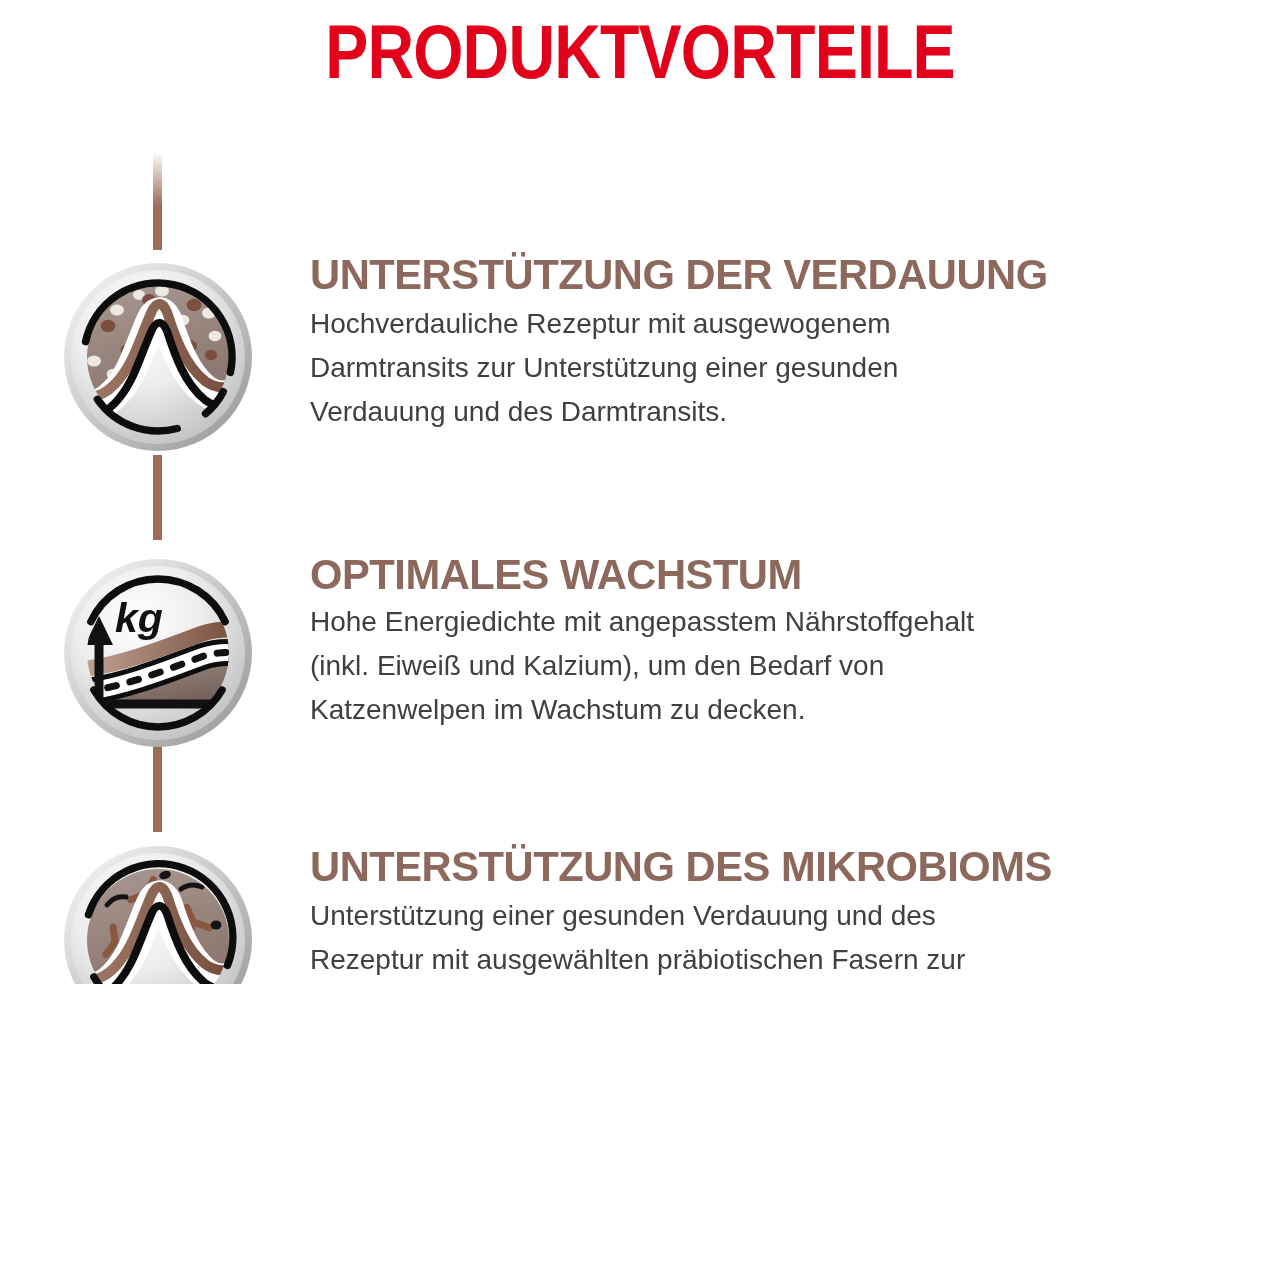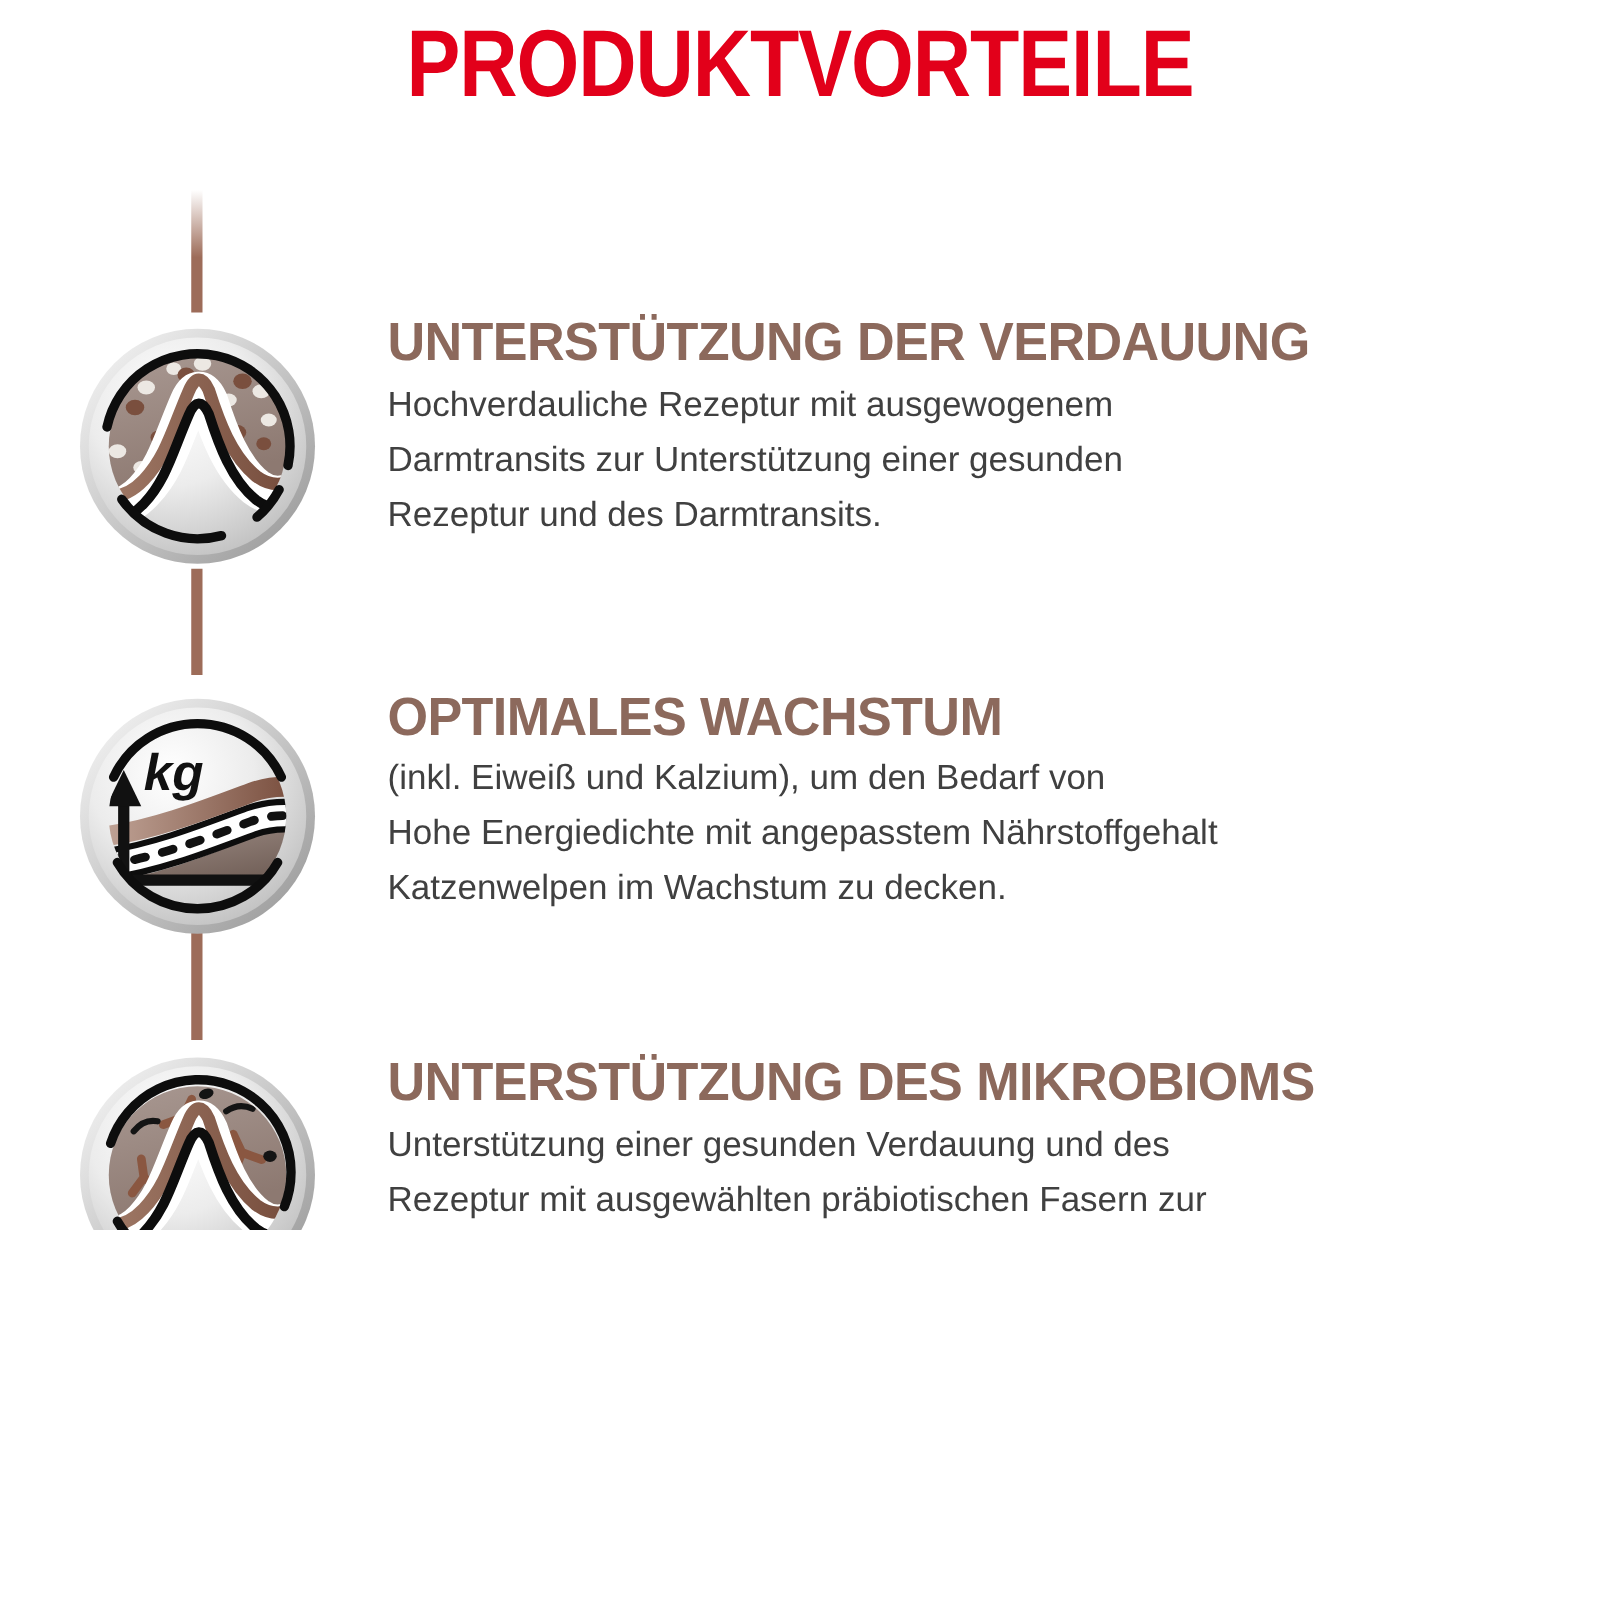--- a/index.html
+++ b/index.html
@@ -177,27 +177,27 @@
         <path d="M25.5,69.7 A74,74 0 1 1 164.5,120.3"></path>
         <path d="M30.9,132 A74,74 0 0 0 132,159.1"></path>
       </g>
     </svg>
   </div>
 
   <div class="section-heading" style="top:251px;">UNTERSTÜTZUNG DER VERDAUUNG</div>
   <div class="section-body" style="top:302px;">
     <div class="bline">Hochverdauliche Rezeptur mit ausgewogenem</div>
     <div class="bline">Darmtransits zur Unterstützung einer gesunden</div>
-    <div class="bline">Rezeptur und des Darmtransits.</div>
+    <div class="bline">Verdauung und des Darmtransits.</div>
   </div>
 
   <div class="section-heading" style="top:551px;">OPTIMALES WACHSTUM</div>
   <div class="section-body" style="top:600px;">
+    <div class="bline">Hohe Energiedichte mit angepasstem Nährstoffgehalt</div>
     <div class="bline">(inkl. Eiweiß und Kalzium), um den Bedarf von</div>
-    <div class="bline">Hohe Energiedichte mit angepasstem Nährstoffgehalt</div>
     <div class="bline">Katzenwelpen im Wachstum zu decken.</div>
   </div>
 
   <div class="section-heading" style="top:843px;">UNTERSTÜTZUNG DES MIKROBIOMS</div>
   <div class="section-body" style="top:894px;">
     <div class="bline">Unterstützung einer gesunden Verdauung und des</div>
     <div class="bline">Rezeptur mit ausgewählten präbiotischen Fasern zur</div>
     <div class="bline">Hochverdauliche.</div>
   </div>
 

